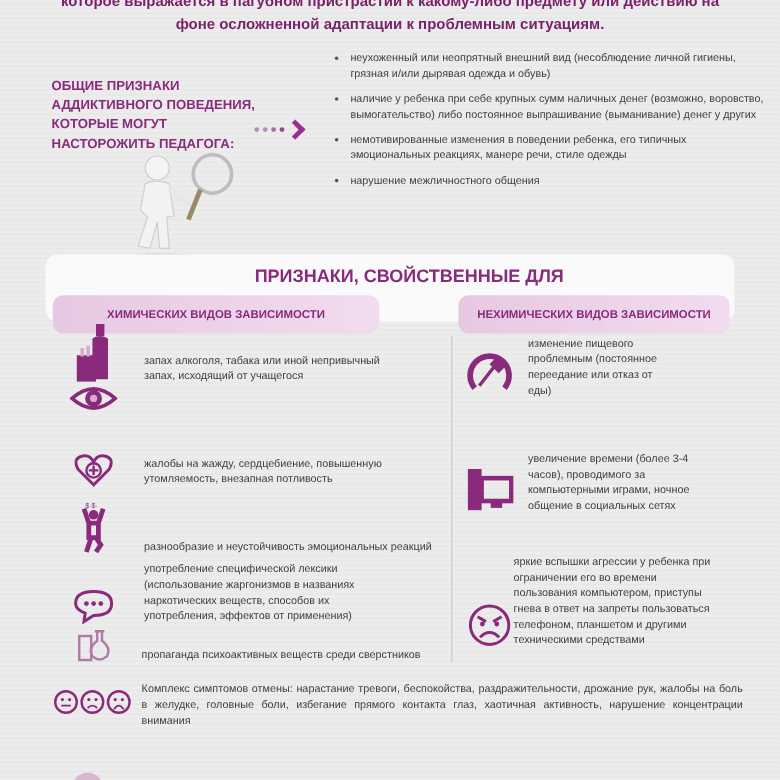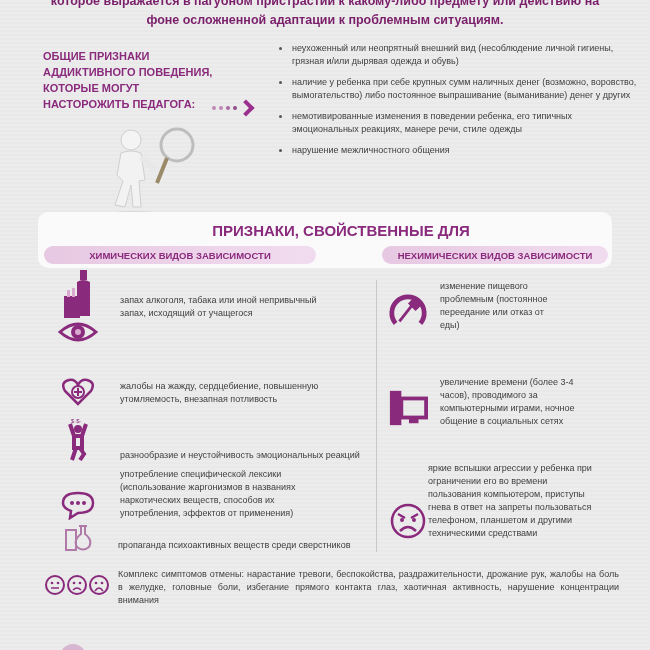--- a/index.html
+++ b/index.html
@@ -9,21 +9,21 @@
     font-family: "Liberation Sans", sans-serif;
     color: #3a3a3a;
     position: relative;
   }
   .intro {
     position: absolute; left: 0; top: -8px; width: 650px;
     text-align: center; color: #7a1f6a; font-weight: bold;
     font-size: 12.5px; line-height: 19px;
   }
   .general-title {
-    position: absolute; left: 43px; top: 48px; width: 175px;
+    position: absolute; left: 43px; top: 64px; width: 175px;
     color: #8a2a7c; font-weight: bold; font-size: 11px; line-height: 16px;
     text-transform: uppercase;
   }
   .arrow {
     position: absolute; left: 212px; top: 98px; width: 50px; height: 20px;
     display: flex; align-items: center; gap: 3px;
   }
   .arrow .dot { width: 4px; height: 4px; border-radius: 50%; background: #c08ab8; }
   .arrow .dot:nth-child(3) { background: #a86aa0; }
   .arrow .dot:nth-child(4) { background: #944f8a; }
@@ -45,21 +45,21 @@
   }
   .banner {
     position: absolute; left: 38px; top: 212px; width: 574px; height: 56px;
     background: #fbfafb; border-radius: 10px;
   }
   .banner-title {
     position: absolute; left: 0; top: 10px; width: 100%; text-align: center;
     color: #8a2a7c; font-weight: bold; font-size: 15px; padding-left: 32px;
   }
   .pill {
-    position: absolute; top: 34px; height: 18px; border-radius: 9px;
+    position: absolute; top: 34px; height: 32px; border-radius: 9px;
     background: linear-gradient(90deg, #e7c8e2, #f1dcef);
     color: #8a2a7c; font-weight: bold; font-size: 9.5px;
     display: flex; align-items: center; justify-content: center;
   }
   .pill.left { left: 6px; width: 272px; }
   .pill.right { left: 344px; width: 226px; }
   .divider { position: absolute; left: 376px; top: 280px; width: 1px; height: 272px; background: #c8c8c8; }
   .item { position: absolute; display: flex; align-items: flex-end; }
   .item .ico { width: 40px; display: flex; justify-content: center; align-items: center; }
   .item .txt { font-size: 9px; line-height: 13px; color: #404040; }

